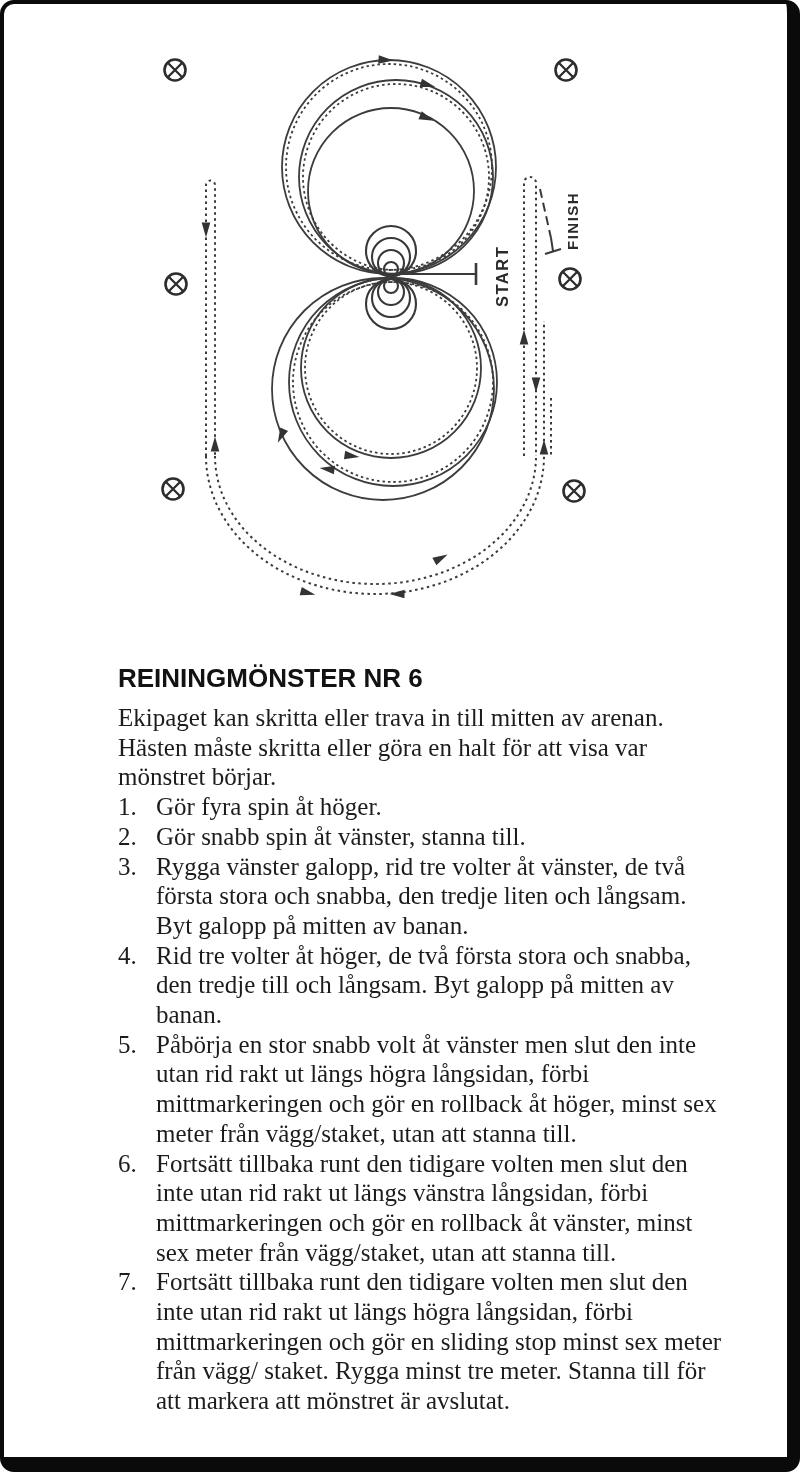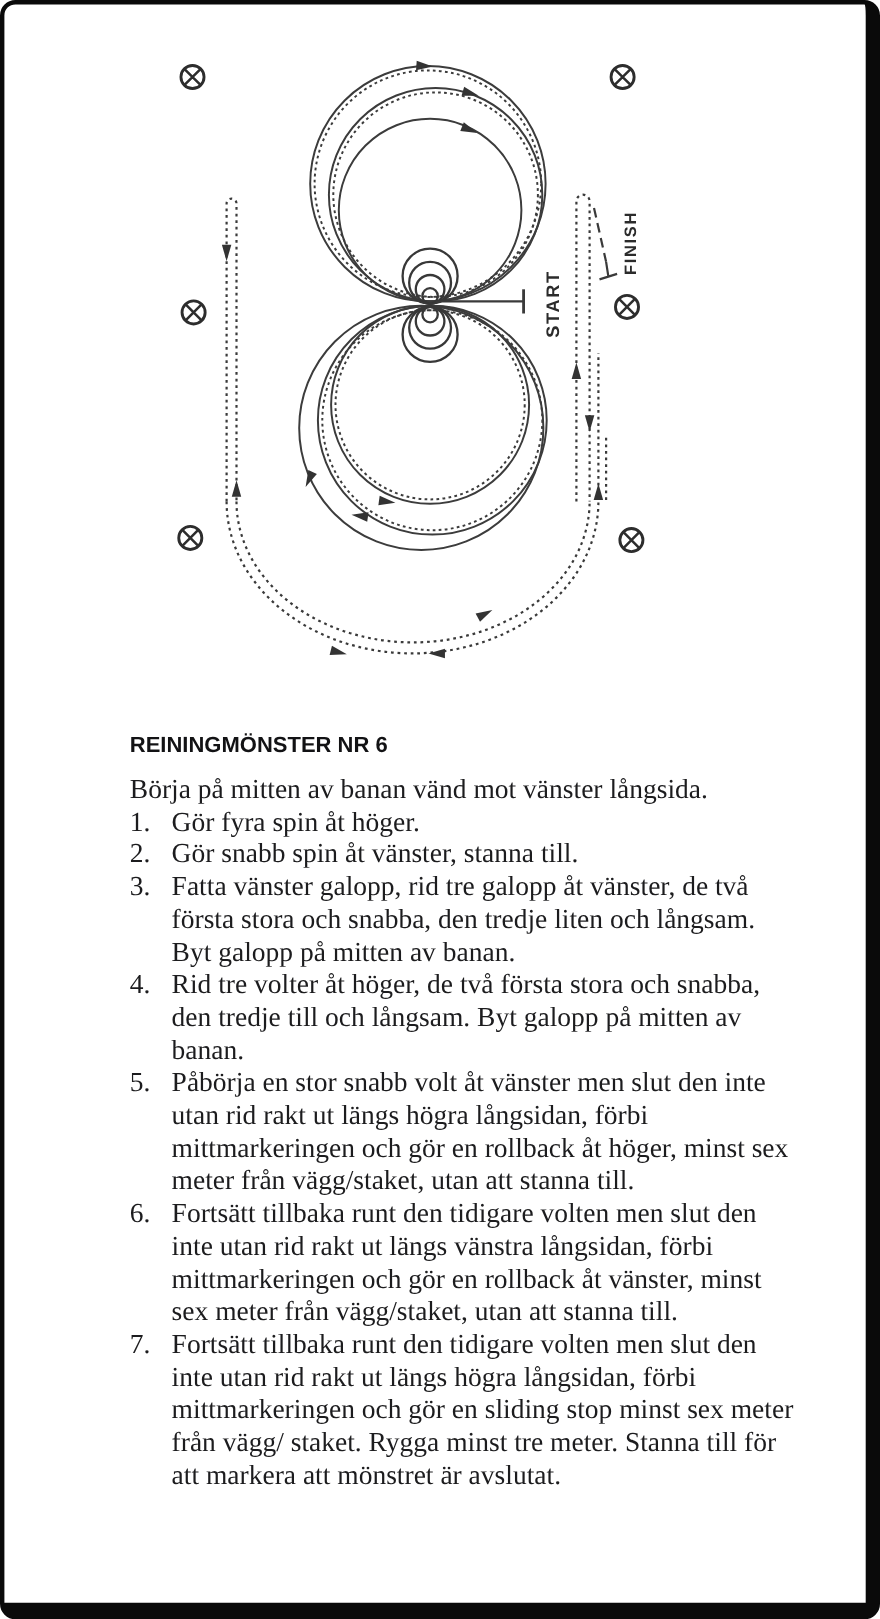--- a/index.html
+++ b/index.html
@@ -14,21 +14,21 @@
   svg .circ{fill:none;stroke:#3c3c3c;stroke-width:1.8;}
   svg .circ.inner{stroke-dasharray:2.5 3;}
   svg .spin{fill:none;stroke:#383838;stroke-width:2.1;}
   svg .arrow{fill:#333;stroke:none;}
   svg .mark-ring{fill:#fff;stroke:#2d2d2d;stroke-width:2.6;}
   svg .mark-x{stroke:#2d2d2d;stroke-width:2.3;fill:none;}
   svg .lbl{font-family:"Liberation Sans", sans-serif;font-weight:bold;
            fill:#2b2b2b;letter-spacing:1.5px;}
   .content{position:absolute;left:118px;top:661px;width:604px;color:#1c1c1e;}
   .title{font-family:"Liberation Sans", sans-serif;font-weight:bold;
-         font-size:20px;line-height:34px;color:#121214;margin:0 0 8px 0;letter-spacing:0;}
+         font-size:26px;line-height:34px;color:#121214;margin:0 0 8px 0;letter-spacing:0;}
   .para{font-size:25px;line-height:29.7px;margin:0;}
   .steps{margin:0;}
   .step{display:flex;font-size:25px;line-height:29.7px;}
   .step .num{flex:0 0 38px;}
   .step .txt{flex:1;}
 </style>
 </head>
 <body>
 
 <div class="frame"></div>
@@ -114,33 +114,33 @@
     <use href="#xmark" transform="translate(574,485)"></use>
   </g>
 
   <text class="lbl" font-size="16.5" transform="translate(508,301) rotate(-90)">START</text>
   <text class="lbl" font-size="15" transform="translate(578,244) rotate(-90)">FINISH</text>
 </svg>
 </div>
 
 <div class="content">
   <h1 class="title">REININGMÖNSTER NR 6</h1>
-  <p class="para">Börja på mitten av banan vänd mot vänster långsida.</p>
+  <p class="para">Ekipaget kan skritta eller trava in till mitten av arenan. Hästen måste skritta eller göra en halt för att visa var mönstret börjar.</p>
   <div class="steps">
       <div class="step">
         <span class="num">1.</span>
         <span class="txt">Gör fyra spin åt höger.</span>
       </div>
       <div class="step">
         <span class="num">2.</span>
         <span class="txt">Gör snabb spin åt vänster, stanna till.</span>
       </div>
       <div class="step">
         <span class="num">3.</span>
-        <span class="txt">Fatta vänster galopp, rid tre galopp åt vänster, de två första stora och snabba, den tredje liten och långsam. Byt galopp på mitten av banan.</span>
+        <span class="txt">Rygga vänster galopp, rid tre volter åt vänster, de två första stora och snabba, den tredje liten och långsam. Byt galopp på mitten av banan.</span>
       </div>
       <div class="step">
         <span class="num">4.</span>
         <span class="txt">Rid tre volter åt höger, de två första stora och snabba, den tredje till och långsam. Byt galopp på mitten av banan.</span>
       </div>
       <div class="step">
         <span class="num">5.</span>
         <span class="txt">Påbörja en stor snabb volt åt vänster men slut den inte utan rid rakt ut längs högra långsidan, förbi mittmarkeringen och gör en rollback åt höger, minst sex meter från vägg/staket, utan att stanna till.</span>
       </div>
       <div class="step">

